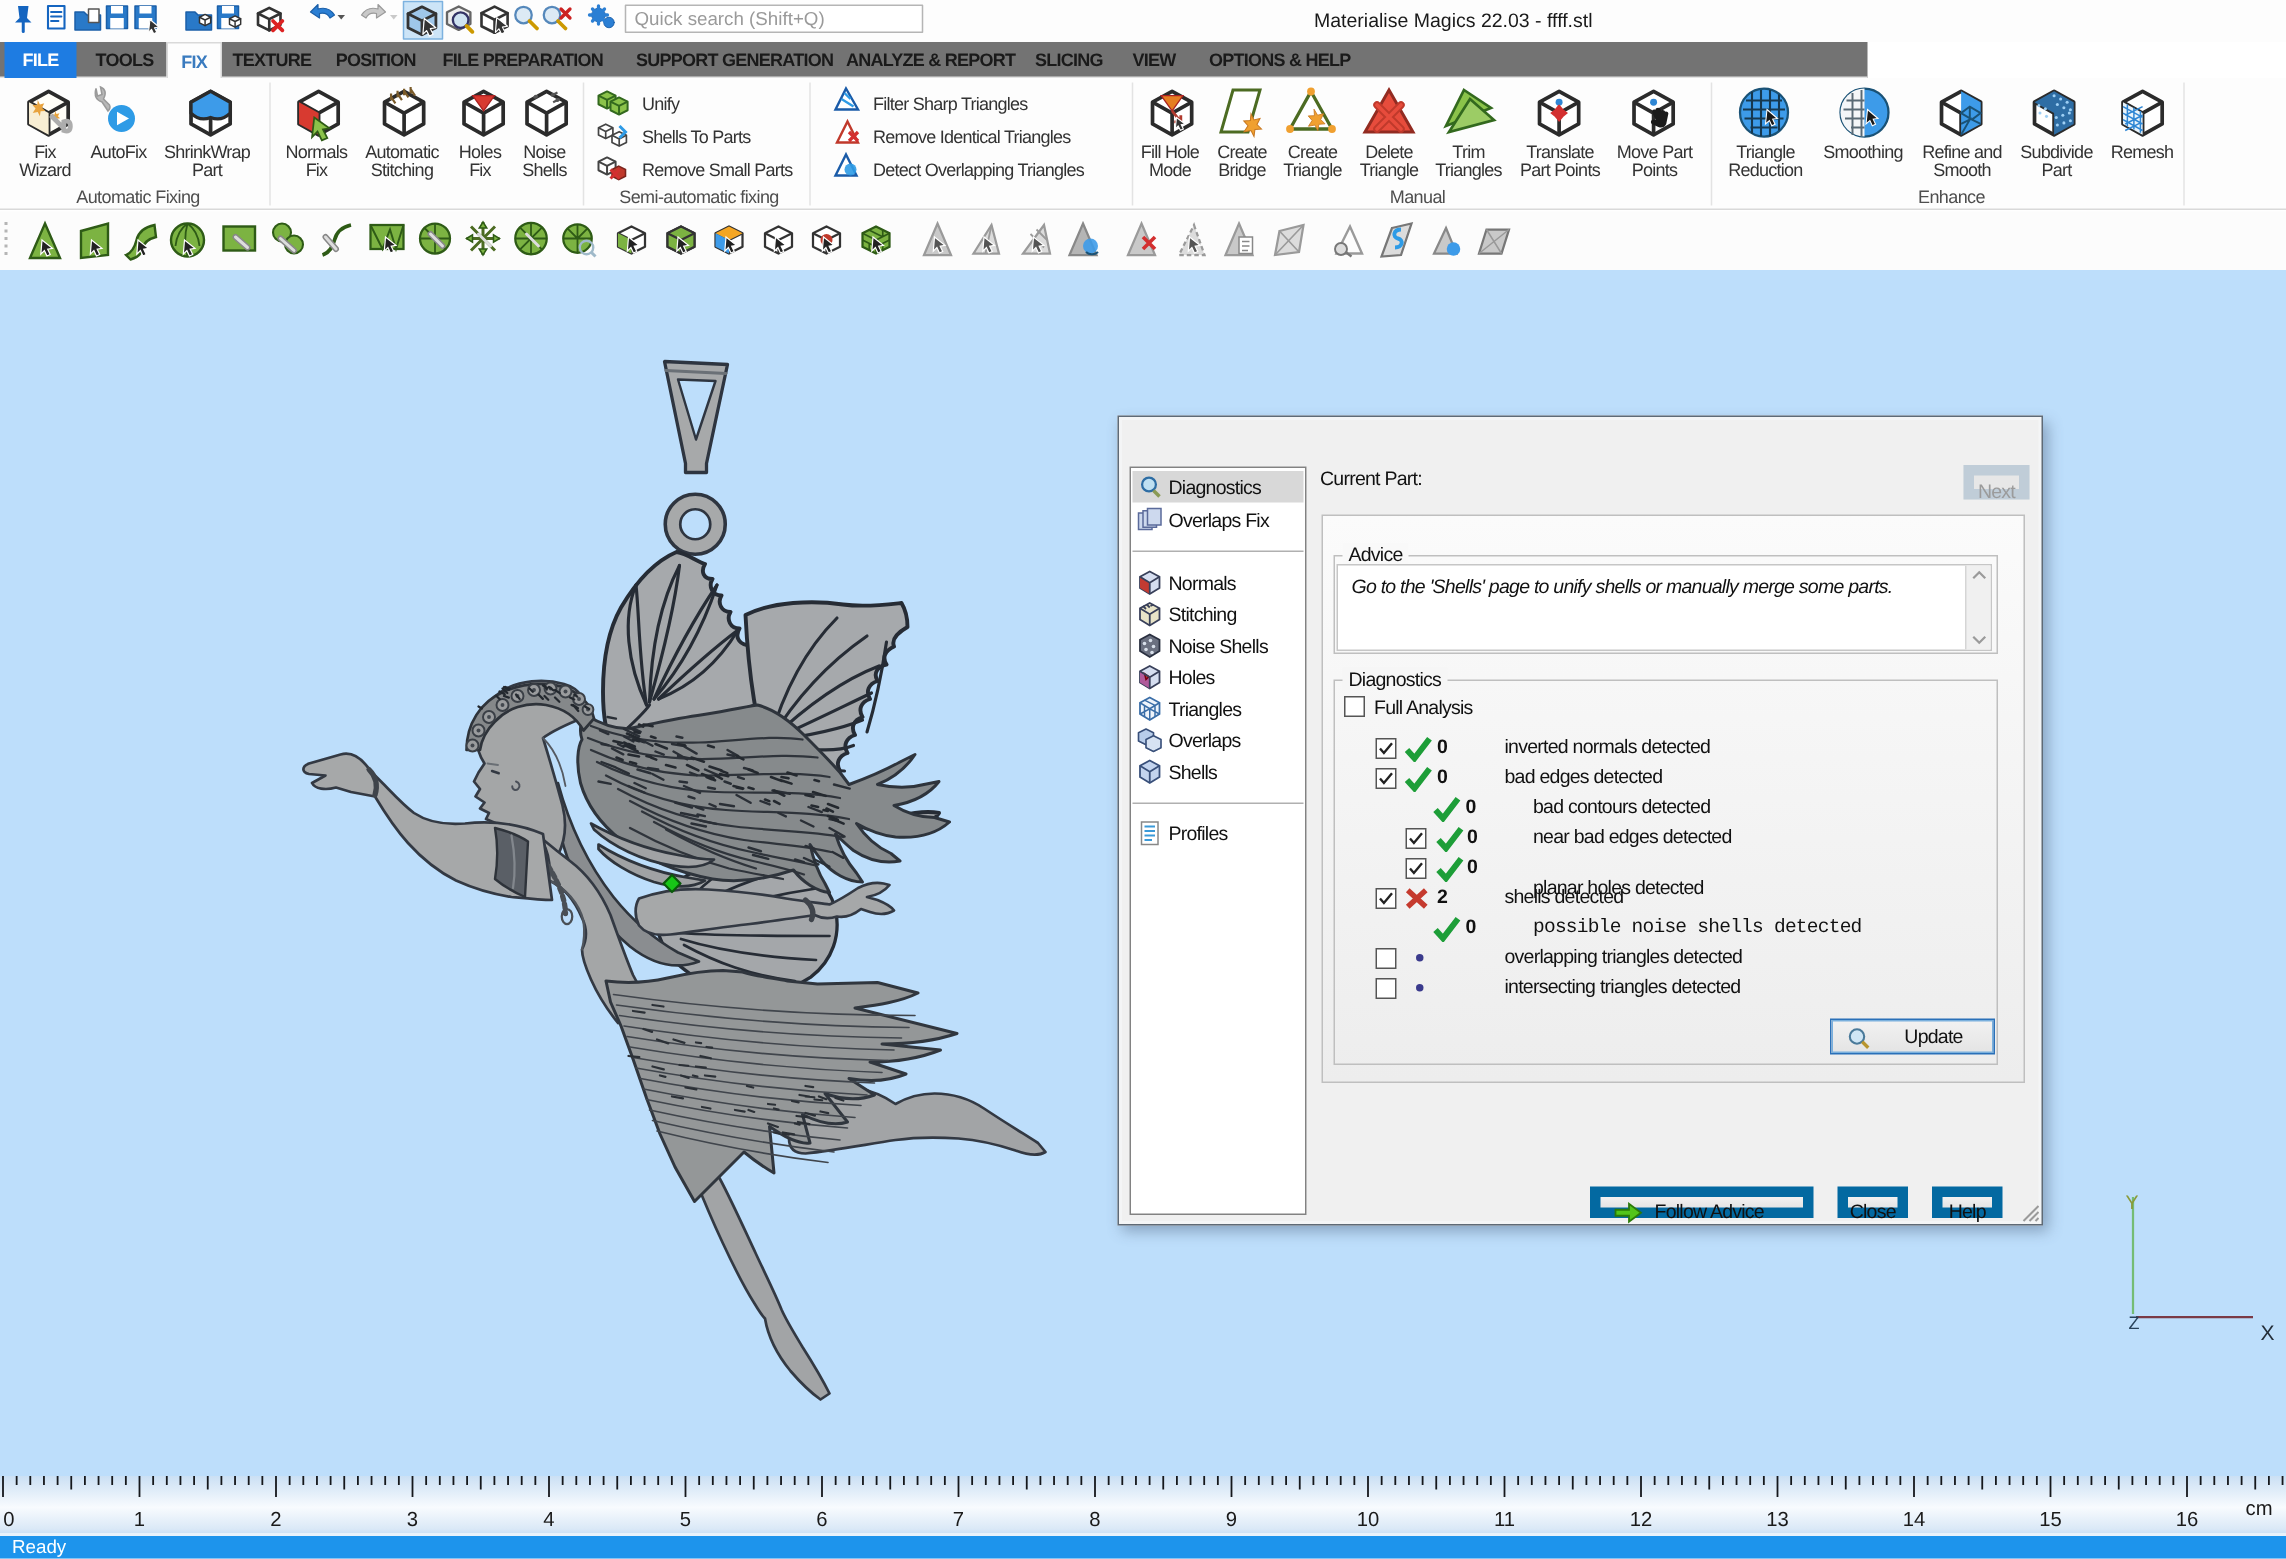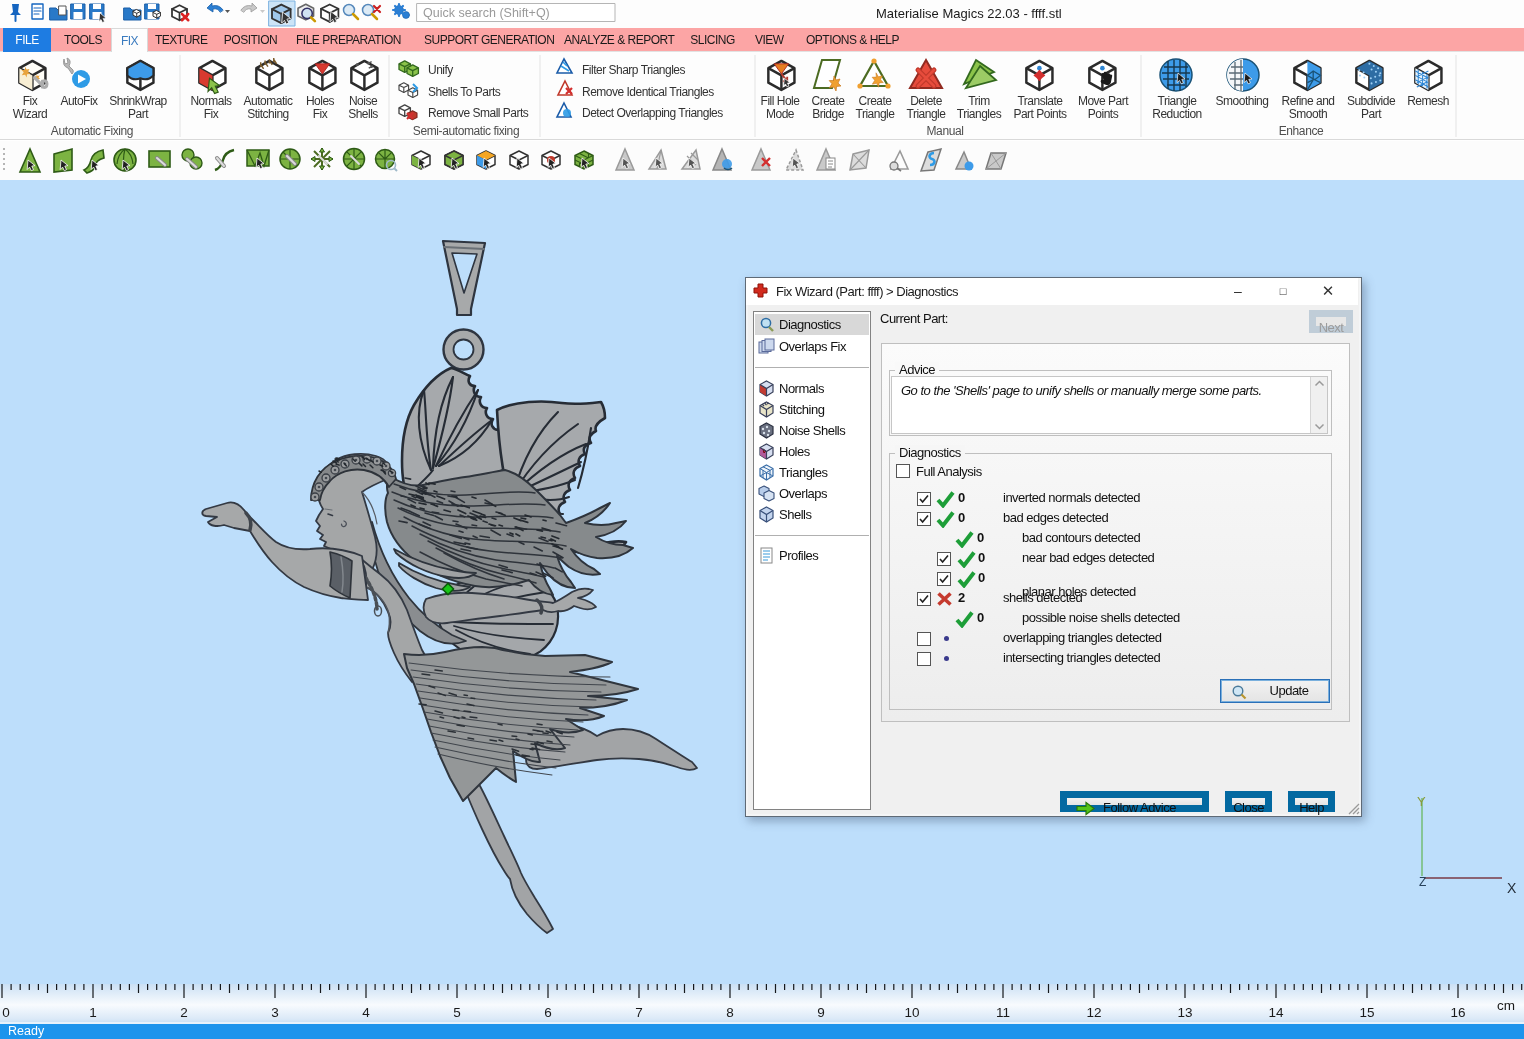--- a/index.html
+++ b/index.html
@@ -1,21 +1,21 @@
 <!DOCTYPE html>
 <html><head>
 <meta charset="utf-8">
 <style>
 *{margin:0;padding:0;box-sizing:border-box;}
 html,body{width:1524px;height:1039px;overflow:hidden;font-family:"Liberation Sans",sans-serif;background:#fff;}
 #app{position:relative;width:1524px;height:1039px;}
 
 #qat{position:absolute;left:0;top:0;width:1524px;height:28px;background:#fdfdfd;}
 #title{position:absolute;left:876px;top:6px;font-size:13px;color:#1a1a1a;}
-#tabs{position:absolute;left:0;top:28px;width:1524px;height:24px;background:#fca5a5;border-bottom:1px solid #e2e2e2;}
+#tabs{position:absolute;left:0;top:28px;width:1245px;height:24px;background:#737373;border-bottom:1px solid #e2e2e2;font-weight:bold;}
 .tab{position:absolute;top:0;height:24px;line-height:24px;font-size:12px;letter-spacing:-0.5px;color:#1a1a1a;text-align:center;white-space:nowrap;}
 #ribbon{position:absolute;left:0;top:52px;width:1524px;height:88px;background:#fdfdfd;border-bottom:1px solid #d9d9d9;}
 #toolbar2{position:absolute;left:0;top:141px;width:1524px;height:39px;background:#fcfcfc;}
 #viewport{position:absolute;left:0;top:180px;width:1524px;height:804px;background:#bddefb;}
 
 #ruler{position:absolute;left:0;top:984px;width:1524px;height:38px;background:linear-gradient(#cbe0f4,#f8fbfe 55%,#dbe9f7 92%,#cde2f5);}
 #rulsep{position:absolute;left:0;top:1022px;width:1524px;height:2px;background:#e8f2fb;}
 #status{position:absolute;left:0;top:1024px;width:1524px;height:15px;background:#1d94ec;color:#fff;font-size:12.5px;line-height:15px;padding-left:8px;}
 
 #dlg{position:absolute;left:745px;top:277px;width:617px;height:540px;background:#f0f0f0;border:1px solid #5f6a76;box-shadow:0 0 0 2px #f4f5f6 inset,3px 4px 9px rgba(70,90,120,.45);}
@@ -655,29 +655,20 @@
 </g>
 </svg>
 <svg style="position:absolute;left:0;top:0" width="1524" height="1039" viewBox="0 0 1524 1039">
 <path d="M1422 876 L1422 798" stroke="#74bc74" stroke-width="1.5"></path>
 <path d="M1424 878 L1502 878" stroke="#7a3a46" stroke-width="1.5"></path>
 <text x="1417" y="806" font-size="13" fill="#8a9a3a" font-family="Liberation Sans,sans-serif">Y</text>
 <text x="1419" y="886" font-size="12" fill="#27415a" font-family="Liberation Sans,sans-serif">Z</text>
 <text x="1507" y="893" font-size="14" fill="#252f3a" font-family="Liberation Sans,sans-serif">X</text>
 </svg>
 <div id="dlg">
-<div id="dlgtitle">
-<svg style="position:absolute;left:7px;top:5px" width="15" height="15" viewBox="0 0 15 15">
-        <path d="M5 1h5v4h4v5h-4v4H5v-4H1V5h4z" fill="#d22a1e" stroke="#8e1308" stroke-width="1"></path>
-      </svg>
-<span>Fix Wizard (Part: ffff) &gt; Diagnostics</span>
-<div class="winbtn" style="left:483px;">–</div>
-<div class="winbtn" style="left:528px;font-size:11px;">□</div>
-<div class="winbtn" style="left:573px;font-size:15px;">✕</div>
-</div>
 <div id="sidebar">
 <div class="sbitem" style="top:2px;background:#d8d8d8;">
         <svg class="ic" viewBox="0 0 17 17">
           <circle cx="8" cy="7" r="4.6" fill="#bfe0f2" stroke="#2e6da4" stroke-width="1.5"></circle>
           <path d="M11 11l4 4" stroke="#8a9a55" stroke-width="2.4"></path>
         </svg>
         <span class="tx">Diagnostics</span>
       </div>
 <div class="sbitem" style="top:24px;">
         <svg class="ic" viewBox="0 0 17 17">
@@ -829,21 +820,21 @@
     </div>
 <svg style="position:absolute;left:190px;top:313px" width="17" height="16" viewBox="0 0 17 16">
       <path d="M2.5 2.5 L14.5 13.5 M14.5 2.5 L2.5 13.5" stroke="#c53a2e" stroke-width="3.6" fill="none"></path>
     </svg>
 <div class="dtext" style="left:212px;top:312px;font-weight:bold;font-size:13px;">2</div>
 <div class="dtext" style="left:257px;top:312px;">shells detected</div>
 <svg style="position:absolute;left:209px;top:332px" width="19" height="18" viewBox="0 0 19 18">
       <path d="M2 10 L7 15.5 L17 2.5" stroke="#1d9e38" stroke-width="4" fill="none"></path>
     </svg>
 <div class="dtext" style="left:231px;top:332px;font-weight:bold;font-size:13px;">0</div>
-<div class="dtext" style="left:276px;top:332px;">possible noise shells detected</div>
+<div class="dtext" style="left:276px;top:332px;font-family:Liberation Mono, monospace;">possible noise shells detected</div>
 <div class="cb" style="left:171px;top:354px;"></div>
 <div style="position:absolute;left:198px;top:358px;width:5px;height:5px;border-radius:50%;background:#3a3a8c;"></div>
 <div class="dtext" style="left:257px;top:352px;">overlapping triangles detected</div>
 <div class="cb" style="left:171px;top:374px;"></div>
 <div style="position:absolute;left:198px;top:378px;width:5px;height:5px;border-radius:50%;background:#3a3a8c;"></div>
 <div class="dtext" style="left:257px;top:372px;">intersecting triangles detected</div>
 <div class="btn" style="left:474px;top:401px;width:110px;height:24px;border:1px solid #2a70b8;box-shadow:0 0 0 1px #7ab0dd inset;line-height:22px;">
 <svg style="position:absolute;left:10px;top:4px" width="17" height="17" viewBox="0 0 17 17">
         <circle cx="7" cy="7" r="4.8" fill="#cfe6f5" stroke="#4a7a9a" stroke-width="1.4"></circle>
         <path d="M10.5 10.5l4 4" stroke="#b8952e" stroke-width="2.2"></path>

